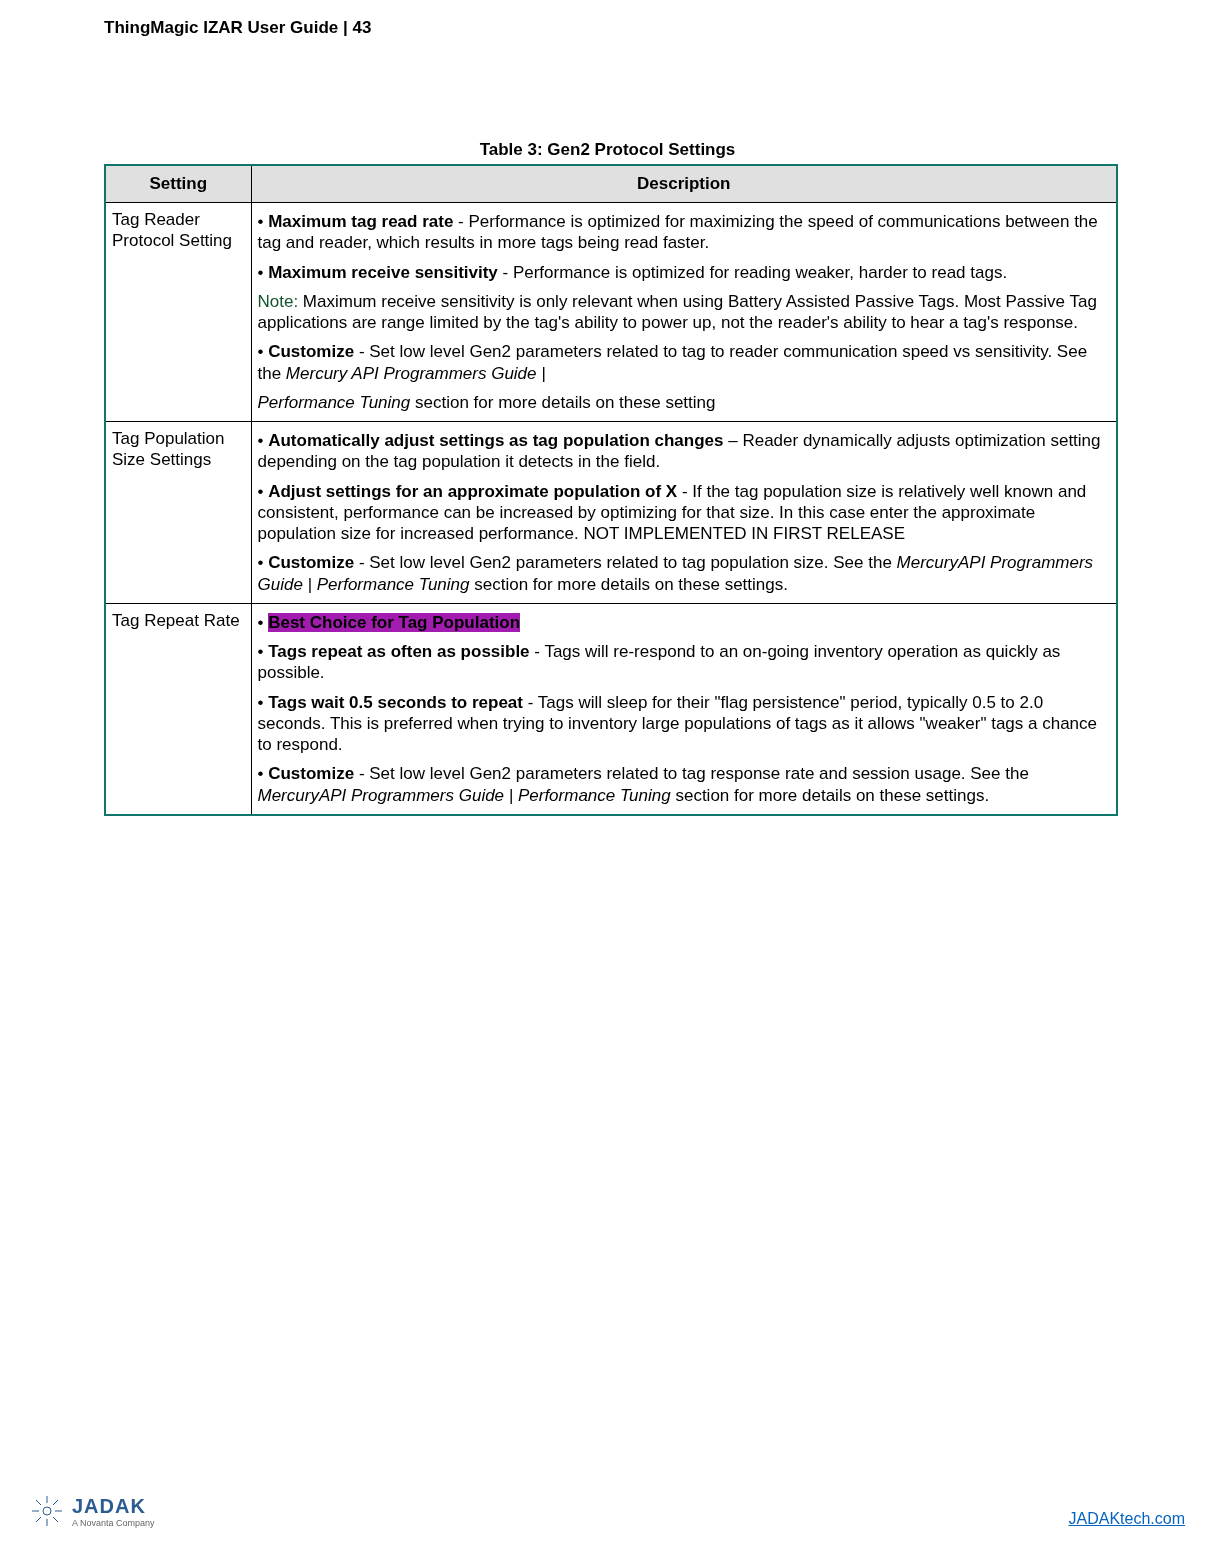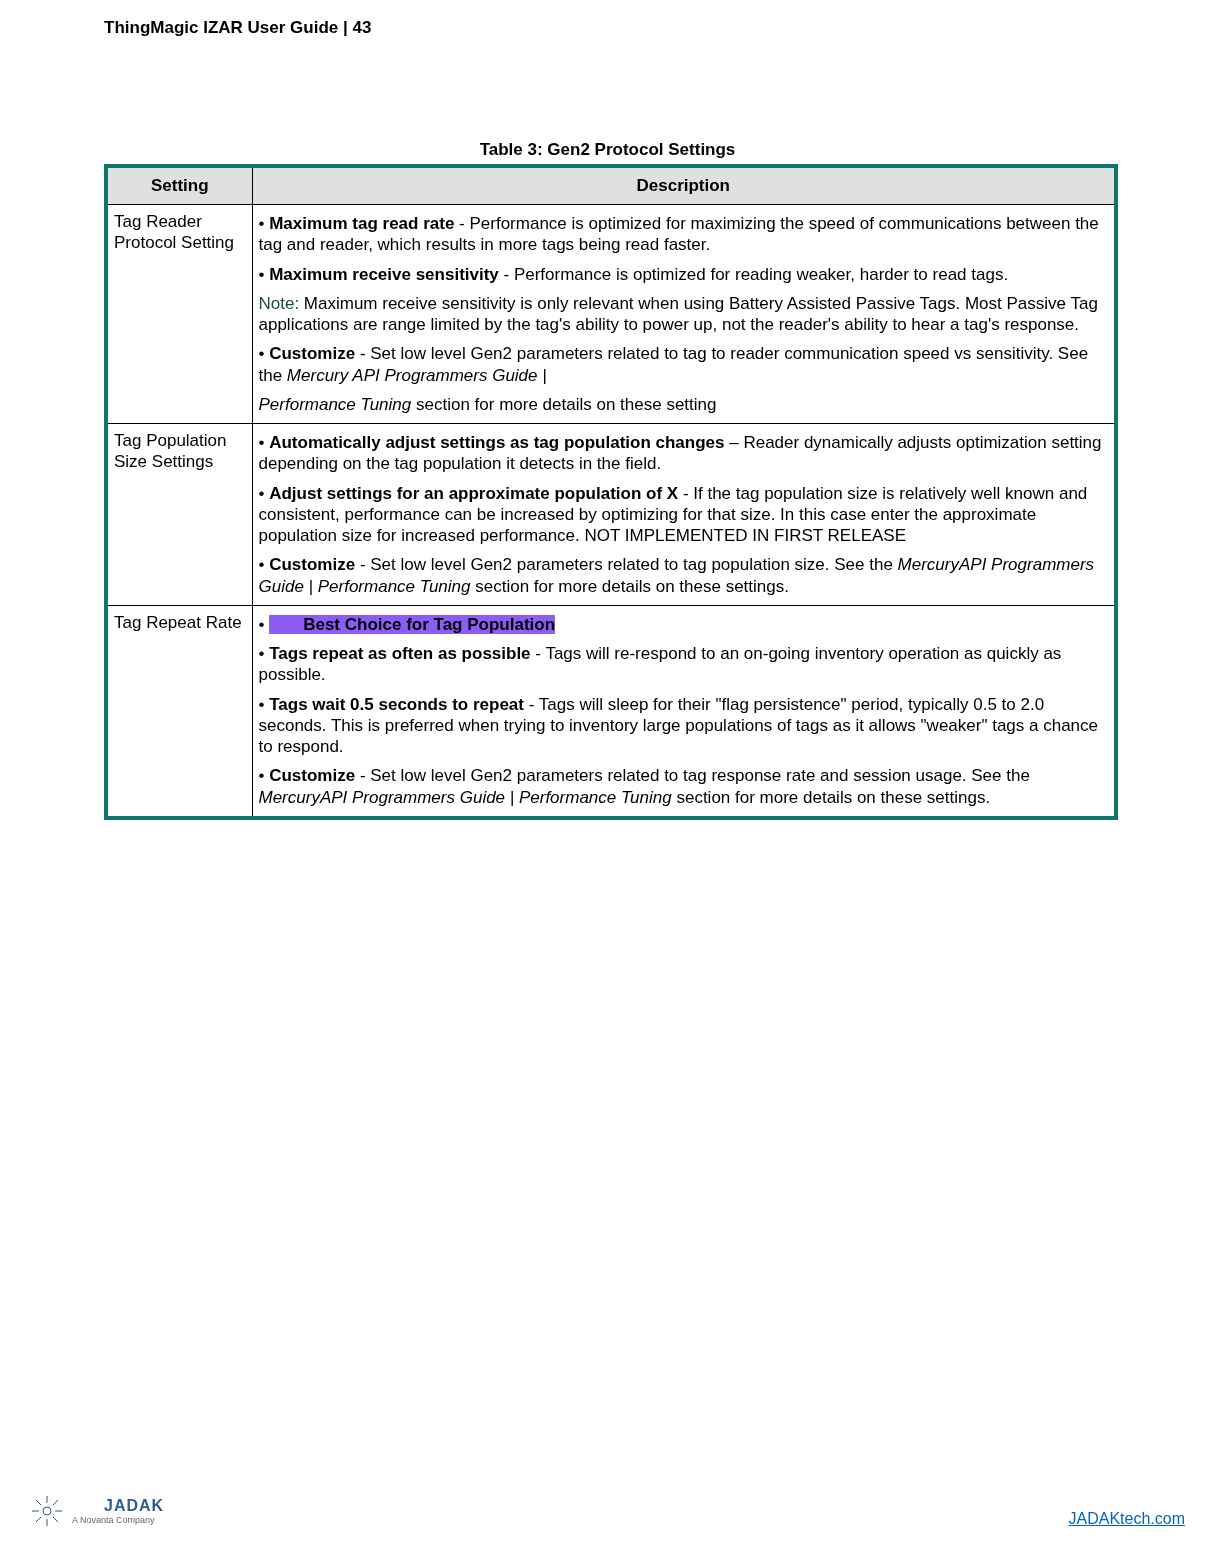--- a/index.html
+++ b/index.html
@@ -30,21 +30,21 @@
       font-size: 17px;
       border-bottom: 1px solid #000;
       padding-bottom: 13px;
     }
     .settings-table {
       position: absolute;
       top: 164px;
       left: 104px;
       width: 1014px;
       border-collapse: collapse;
-      border: 4px solid #0f766e;
+      border: 2px solid #0f766e;
       font-size: 17px;
     }
     .settings-table th {
       background: #e0e0e0;
       font-weight: bold;
       text-align: center;
       padding: 8px 6px;
       border: 1px solid #000;
     }
     .settings-table td {
@@ -62,45 +62,44 @@
     }
     .settings-table td.col-desc p:first-child {
       margin-top: 2px;
     }
     .settings-table td.col-desc p:last-child {
       margin-bottom: 2px;
     }
     .bold { font-weight: bold; }
     .italic { font-style: italic; }
     .red { color: #14532d; }
-    .hl { background: #8b5cf6; padding-left: 34px; }
+    .hl { background: #a21caf; }
     .footer {
       position: absolute;
       bottom: 28px;
       left: 30px;
       right: 30px;
       display: flex;
       justify-content: space-between;
       align-items: flex-end;
     }
     .logo {
       display: flex;
       align-items: center;
       gap: 8px;
     }
     .logo-text {
       display: flex;
       flex-direction: column;
     }
     .logo-main {
-      font-size: 16px;
+      font-size: 20px;
       font-weight: 600;
       color: #2b5c92;
       letter-spacing: 1px;
-      margin-left: 32px;
     }
     .logo-sub {
       font-size: 9px;
       color: #666;
     }
     .footer-link {
       color: #0563c1;
       text-decoration: underline;
       font-size: 16px;
     }

